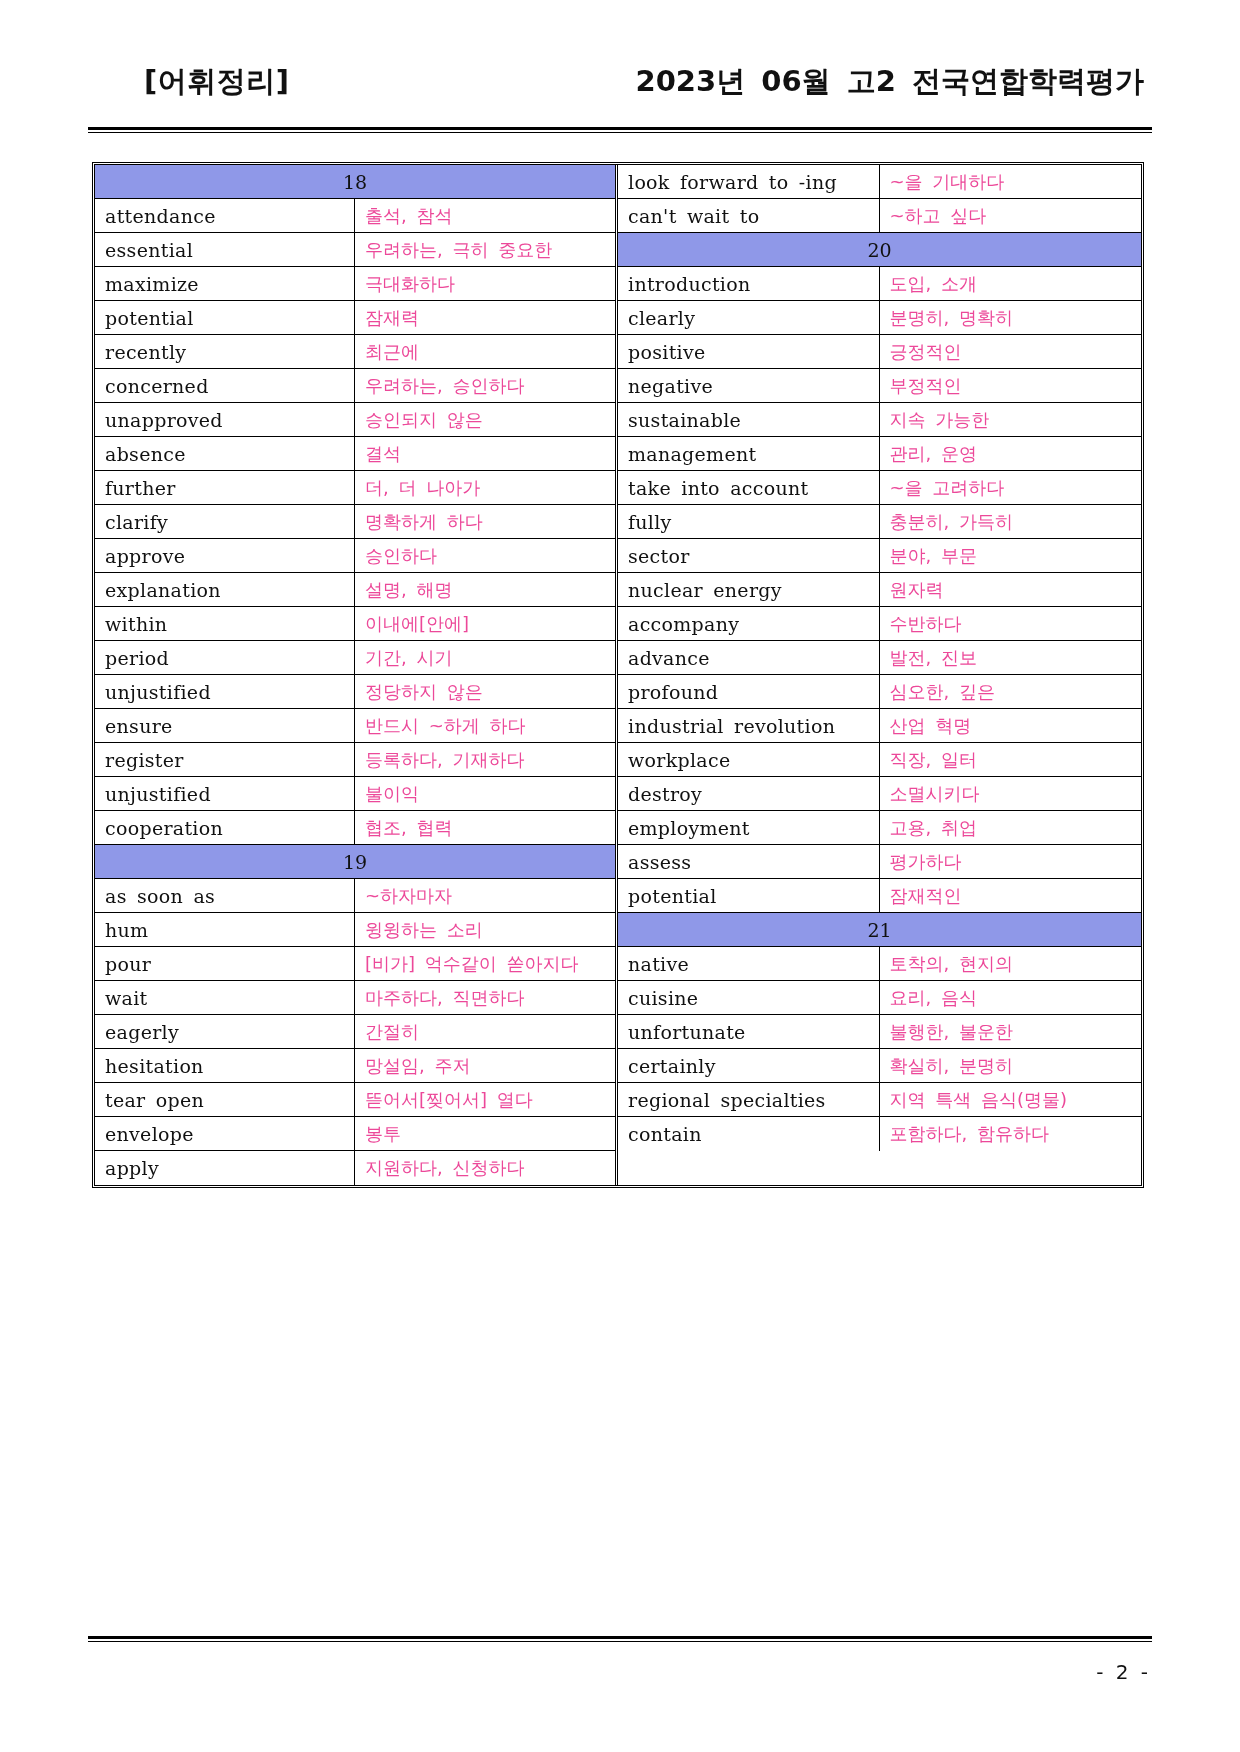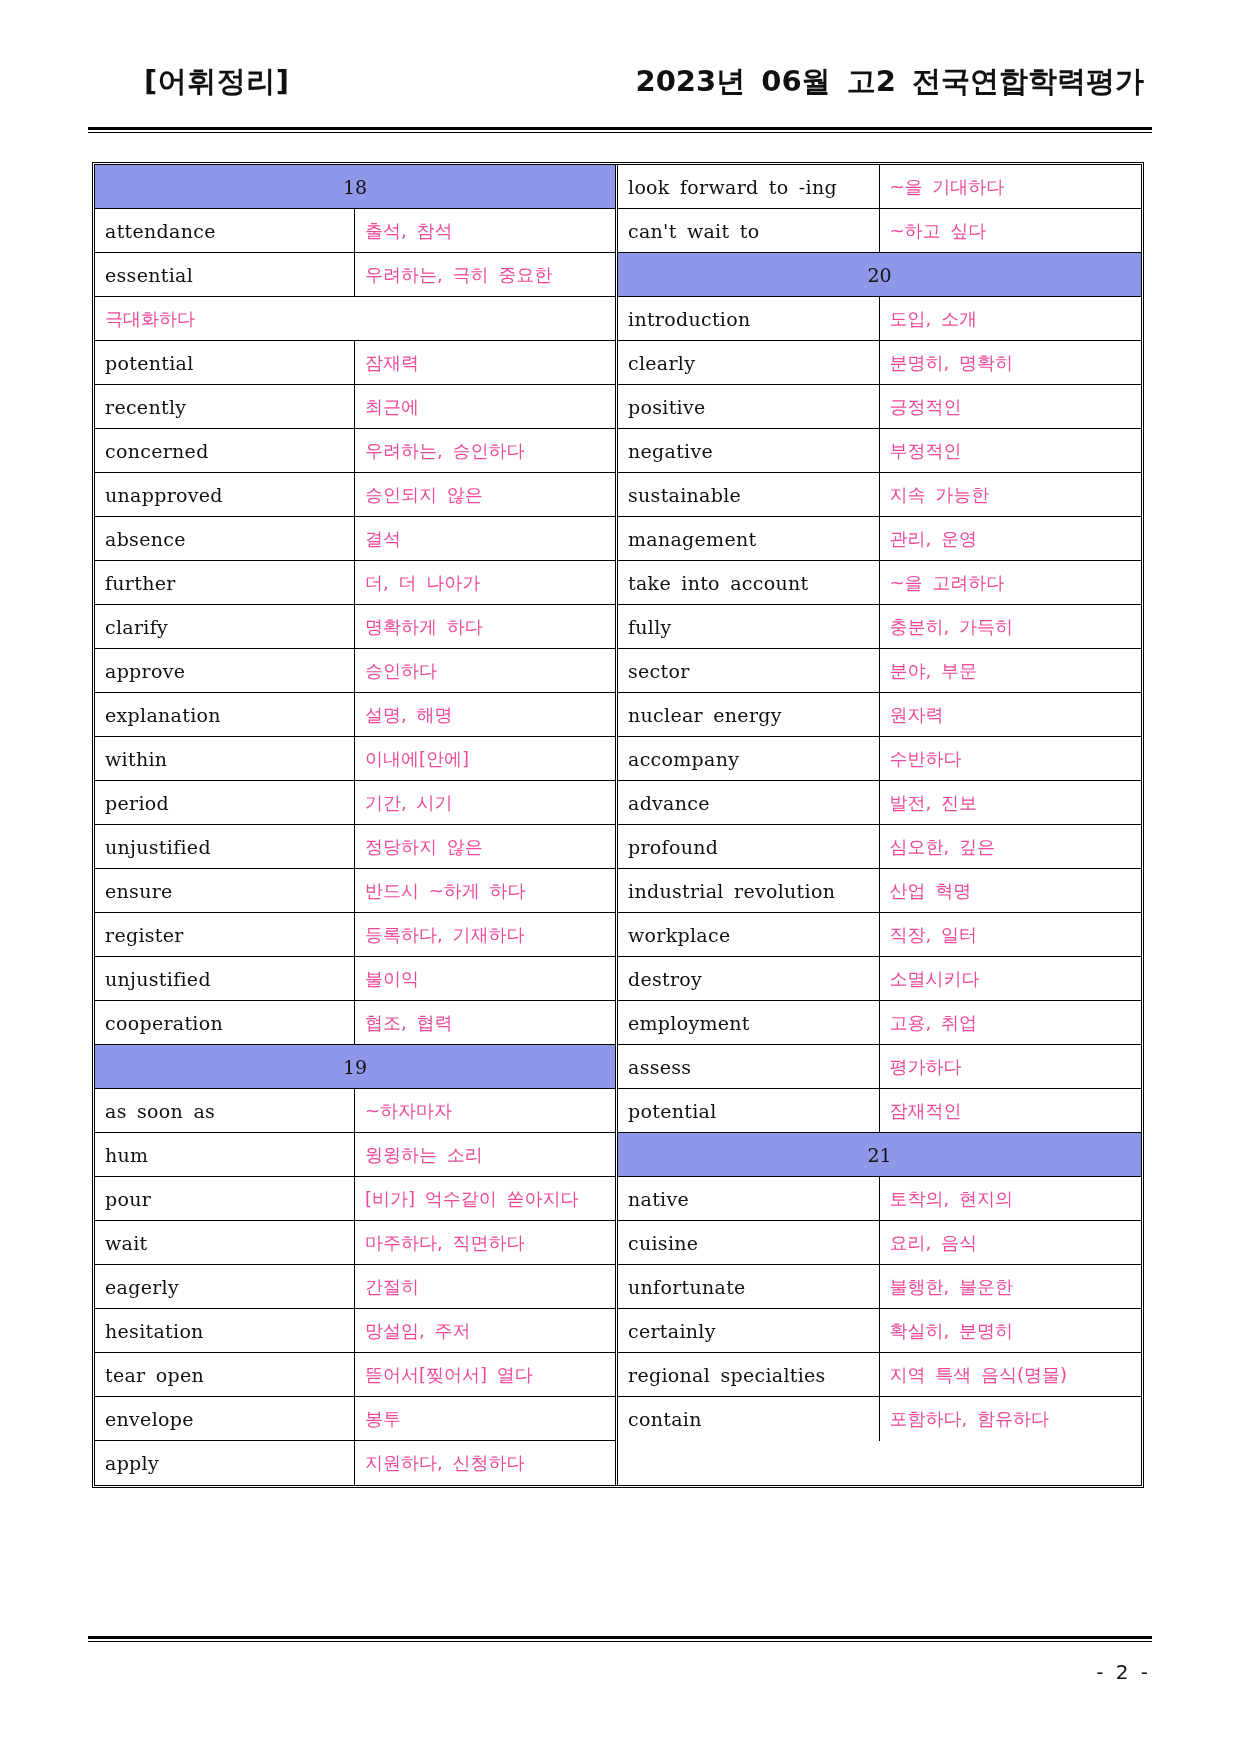--- a/index.html
+++ b/index.html
@@ -10,21 +10,21 @@
   .title-left { position: absolute; left: 0; top: 0; font-family: "DejaVu Sans", "Liberation Sans", sans-serif; font-weight: bold; font-size: 29px; letter-spacing: 0.5px; margin-left: 48px; }
   .title-right { position: absolute; right: 0; top: 0; font-family: "DejaVu Sans", "Liberation Sans", sans-serif; font-weight: bold; font-size: 29px; word-spacing: 6px; }
 
   .rule { position: absolute; left: 88px; width: 1064px; height: 6px; border-top: 3px solid #000; border-bottom: 1px solid #000; }
   .rule-top { top: 127px; }
   .rule-bottom { top: 1636px; }
 
   .vocab-wrap { position: absolute; left: 92px; top: 162px; width: 1052px; border: 3px double #000; display: flex; }
   .half { width: 50%; }
   .half-left { border-right: 3px double #000; }
-  .row { display: flex; height: 44px; border-bottom: 1px solid #000; text-align: center; }
+  .row { display: flex; height: 34px; border-bottom: 1px solid #000; text-align: center; }
   .row:last-child { border-bottom: none; }
   .cell { display: flex; align-items: center; padding-left: 10px; font-size: 19px; white-space: nowrap; overflow: hidden; }
   .cell.en { width: 50%; border-right: 1px solid #000; letter-spacing: 0.3px; word-spacing: 4px; }
   .cell.ko { width: 50%; font-family: "DejaVu Sans", "Liberation Sans", sans-serif; font-size: 18px; word-spacing: 4px; color: #ec4899; }
   .row.section { background: #8f98e8; justify-content: center; align-items: center; }
   .section-label { font-size: 19px; }
 
   .page-number { position: absolute; right: 92px; top: 1660px; font-family: "DejaVu Sans", "Liberation Sans", sans-serif; font-size: 20px; word-spacing: 6px; }
 </style>
 </head>
@@ -44,20 +44,21 @@
       </div>
       <div class="row">
         <div class="cell en">attendance</div>
         <div class="cell ko">출석, 참석</div>
       </div>
       <div class="row">
         <div class="cell en">essential</div>
         <div class="cell ko">우려하는, 극히 중요한</div>
       </div>
       <div class="row">
+        <div class="cell en">maximize</div>
         <div class="cell ko">극대화하다</div>
       </div>
       <div class="row">
         <div class="cell en">potential</div>
         <div class="cell ko">잠재력</div>
       </div>
       <div class="row">
         <div class="cell en">recently</div>
         <div class="cell ko">최근에</div>
       </div>

